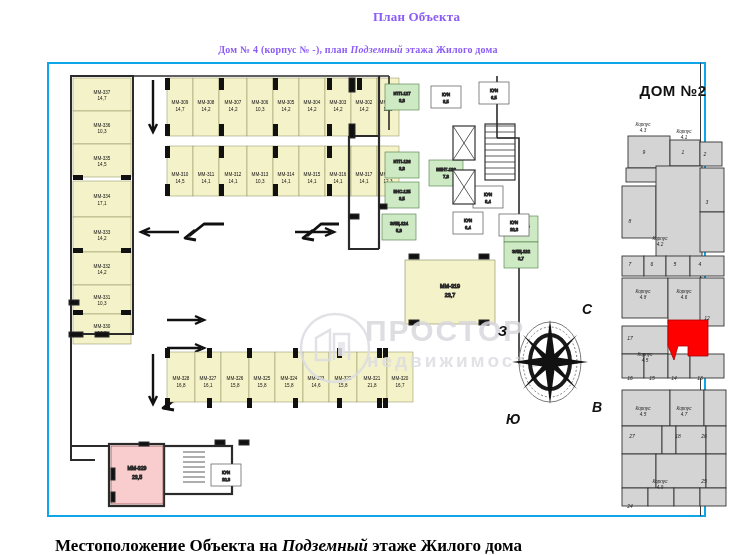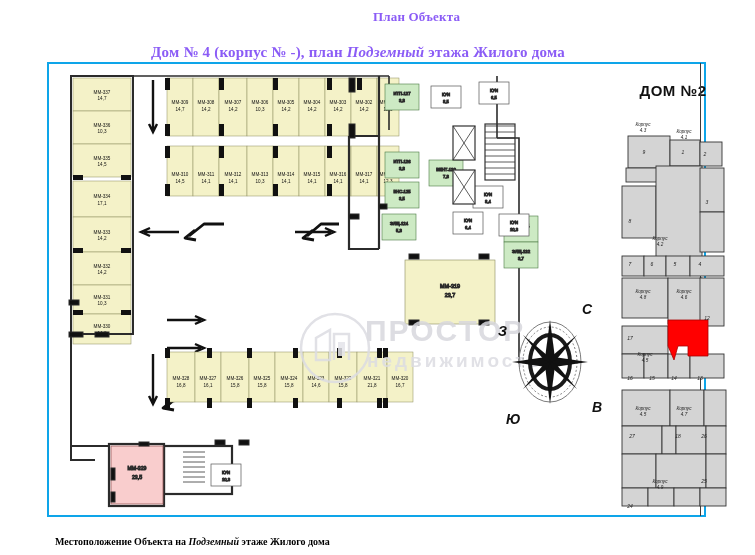--- a/index.html
+++ b/index.html
@@ -7,23 +7,23 @@
     width:755px;height:555px;background:#ffffff;
     font-family:"Liberation Serif", serif;
     overflow:hidden;position:relative;
   }
   .title{
     text-align:center;font-weight:bold;font-size:13px;color:#8b5cf6;
     letter-spacing:.2px;
     padding-left:39px;
   }
   #title-main{position:absolute;left:0;top:9px;width:755px;}
-  #title-sub{position:absolute;left:0;top:44px;width:638px;font-size:15px;}
+  #title-sub{position:absolute;left:0;top:44px;width:638px;font-size:10px;}
   #title-sub .ital{font-style:italic;}
-  #caption{position:absolute;left:55px;top:536px;font-weight:bold;font-size:10px;text-align:center;}
+  #caption{position:absolute;left:55px;top:536px;font-weight:bold;font-size:17px;text-align:center;}
   #caption .ital{font-style:italic;}
 
   
   #plan-box{
     position:absolute;left:47px;top:62px;width:659px;height:455px;
     border:2px solid #0ea5e9;background:#fff;box-sizing:border-box;
   }
   #plan-svg{position:absolute;left:0;top:0;}
 
   

